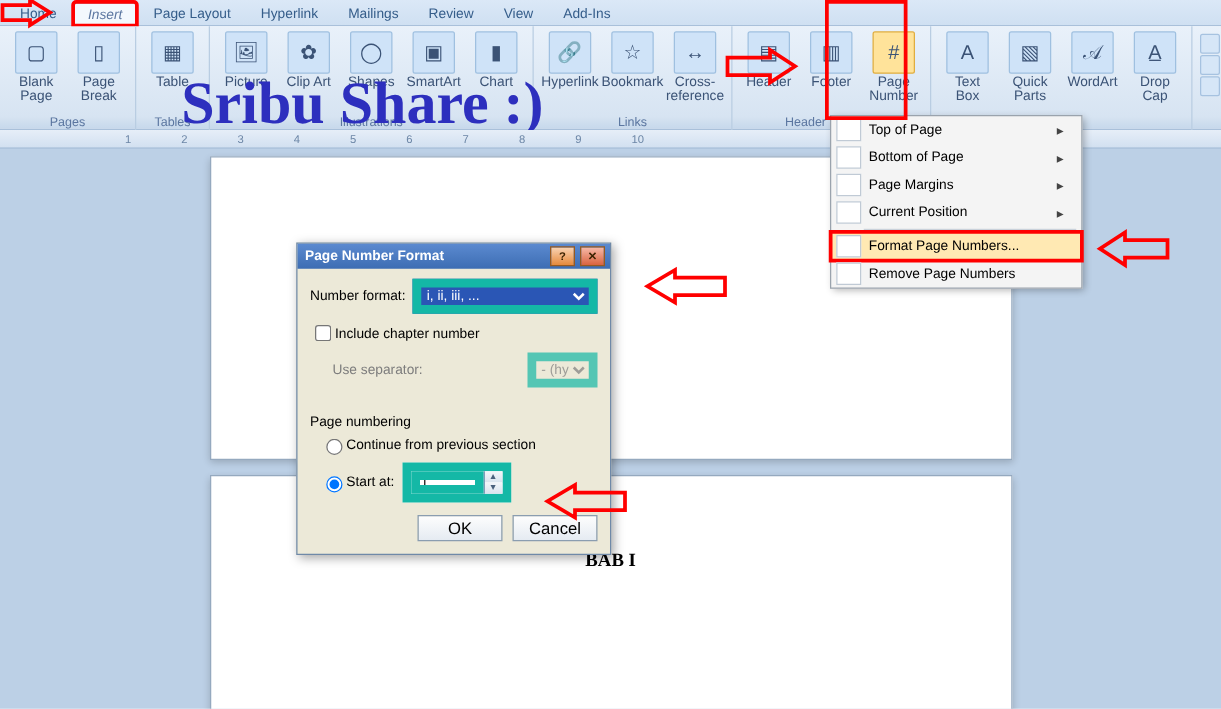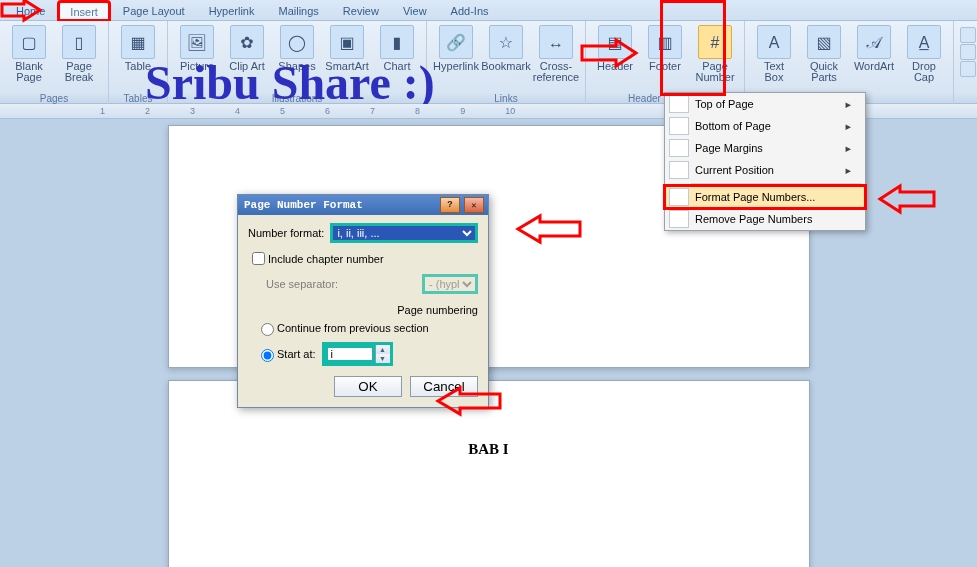--- a/index.html
+++ b/index.html
@@ -1,18 +1,18 @@
 <!DOCTYPE html>
 <html><head>
 <meta charset="utf-8">
 <style>
   html,body{margin:0;padding:0;width:977px;height:567px;font-family:"Segoe UI",Tahoma,sans-serif;font-size:11px;overflow:hidden;background:#fff;}
   .tabs{display:flex;gap:4px;padding:2px 6px 0 6px;background:linear-gradient(#dbe8f7,#cfe0f2);height:18px;border-bottom:1px solid #a9c0da;}
   .tab{padding:1px 10px 0 10px;color:#355d8a;cursor:pointer;line-height:16px;}
-  .tab.active{background:#f3f8fd;border:1px solid #9bb4d1;border-bottom:none;border-radius:2px 2px 0 0;color:#5b76a0;}
+  .tab.active{background:#f3f8fd;border:1px solid #9bb4d1;border-bottom:none;border-radius:2px 2px 0 0;color:#5b76a0;font-style:italic;}
   .tab.boxed{outline:3px solid red;outline-offset:-1px;}
   .ribbon{display:flex;height:82px;background:linear-gradient(#e9f1fa,#d7e4f2 88%,#c6d8eb);border-bottom:1px solid #a9c0da;position:relative;}
   .group{border-right:1px solid #b9cde2;padding:2px 6px 0 6px;display:flex;flex-direction:column;height:100%;position:relative;}
   .group .row{display:flex;gap:4px;}
   .grplabel{text-align:center;color:#5b76a0;font-size:10px;padding-bottom:1px;margin-top:auto;}
   .bigbtn{display:flex;flex-direction:column;align-items:center;width:42px;padding:2px;cursor:pointer;line-height:11px;text-align:center;color:#3b5376;}
   .bigbtn .ico{width:32px;height:32px;background:#cfe3f8;border:1px solid #9fc0e0;border-radius:2px;margin-bottom:2px;display:flex;align-items:center;justify-content:center;font-size:16px;}
   .trimlist{display:flex;flex-direction:column;gap:1px;font-size:11px;color:#3b5376;}
   .trimlist div{display:flex;align-items:center;gap:4px;white-space:nowrap;}
   .trimlist .sico{width:14px;height:14px;background:#d6e6f7;border:1px solid #a6c2e0;border-radius:2px;display:inline-block;}
@@ -25,27 +25,27 @@
   .watermark{position:absolute;left:145px;top:34px;font-family:"Comic Sans MS",cursive;font-size:48px;font-weight:bold;color:#2d2fbe;white-space:nowrap;pointer-events:none;}
   
   .dropdown{position:absolute;left:664px;top:92px;width:200px;background:#f4f4f4;border:1px solid #9aa3ad;box-shadow:2px 2px 6px rgba(0,0,0,.3);font-size:11px;z-index:20;}
   .dropdown .mitem{display:flex;align-items:center;height:22px;padding:0 14px 0 4px;gap:6px;cursor:pointer;position:relative;}
   .dropdown .mico{width:18px;height:16px;background:#fff;border:1px solid #c0cad5;}
   .dropdown .arrow{margin-left:auto;color:#444;}
   .dropdown .sep{height:1px;background:#c9d1da;margin:2px 4px 2px 26px;}
   .dropdown .mitem.highlight{outline:3px solid red;outline-offset:-1px;background:#ffe9b3;}
   
   .dialog{position:absolute;left:237px;top:194px;width:250px;background:#ece9d8;border:1px solid #6f89a8;box-shadow:2px 2px 8px rgba(0,0,0,.35);z-index:30;font-size:11px;}
-  .dialog .titlebar{height:20px;background:linear-gradient(#5b8ad0,#3d6db3);color:#fff;font-weight:bold;display:flex;align-items:center;padding:0 4px 0 6px;font-family:Liberation Mono, monospace;}
+  .dialog .titlebar{height:20px;background:linear-gradient(#5b8ad0,#3d6db3);color:#fff;font-weight:bold;display:flex;align-items:center;padding:0 4px 0 6px;}
   .dialog .titlebar .tctl{margin-left:4px;width:18px;height:14px;background:linear-gradient(#f9d3b3,#e68a3c);border:1px solid #985a1f;display:flex;align-items:center;justify-content:center;font-size:9px;color:#3b2200;cursor:pointer;}
   .dialog .body{padding:8px 10px 10px 10px;color:#000;}
   .dialog .frow{display:flex;align-items:center;margin-bottom:6px;}
   .dialog .frow label{white-space:nowrap;}
   .dialog .frow .fgap{flex:none;width:6px;}
-  .dialog select,.dialog input[type=text],.spin{font-size:11px;border:3px solid #14b8a6;background:#fff;color:#000;}
+  .dialog select,.dialog input[type=text],.spin{font-size:11px;border:7px solid #14b8a6;background:#fff;color:#000;}
   .dialog select.selected{background:#2a56b5;color:#fff;}
   .dialog .sub{margin-left:18px;color:#7d7d7d;}
   .dialog .sub select{color:#7d7d7d;background:#ece9d8;}
   .btns{display:flex;justify-content:flex-end;gap:8px;margin-top:10px;}
   .winbtn{width:68px;height:21px;border:1px solid #8a9db0;background:linear-gradient(#fdfdfd,#e5ebf2);cursor:pointer;}
   .spin{display:inline-flex;align-items:stretch;height:18px;}
   .spin input{border:none;width:38px;padding:0 3px;font-size:11px;outline:none;}
   .spin .steppers{display:flex;flex-direction:column;width:14px;border-left:1px solid #7f9db9;}
   .spin .steppers div{flex:1;display:flex;align-items:center;justify-content:center;font-size:7px;background:linear-gradient(#f3f6fa,#d9e3ee);color:#4a607c;cursor:pointer;}
   
@@ -263,21 +263,21 @@
     </div>
     <div class="frow">
       <input type="checkbox" style="">
       <label>Include chapter number</label>
     </div>
     <div class="frow sub">
       <label>Use separator:</label>
         <span style="flex:1"></span>
       <select disabled="" style="width:56px"><option>- (hyphen)</option></select>
     </div>
-    <div style="margin-top:10px;text-align:right;">Page numbering</div>
+    <div style="margin-top:22px;">Page numbering</div>
     <div class="frow" style="margin-left:8px;margin-top:4px;">
       <input type="radio" name="pn" style="">
       <label>Continue from previous section</label>
     </div>
     <div class="frow" style="margin-left:8px;">
       <input type="radio" name="pn" checked="" style="">
       <label>Start at:</label>
         <span class="fgap"></span>
       <span class="spin">
         <input type="text" value="i" style="">

